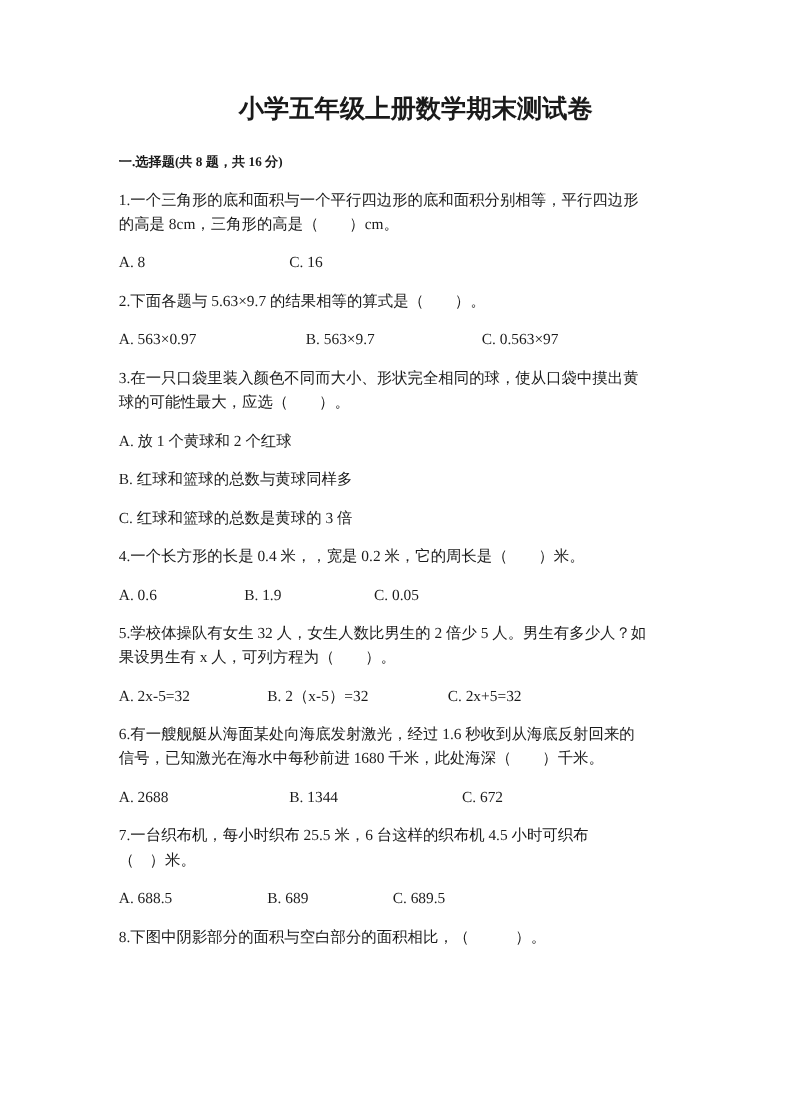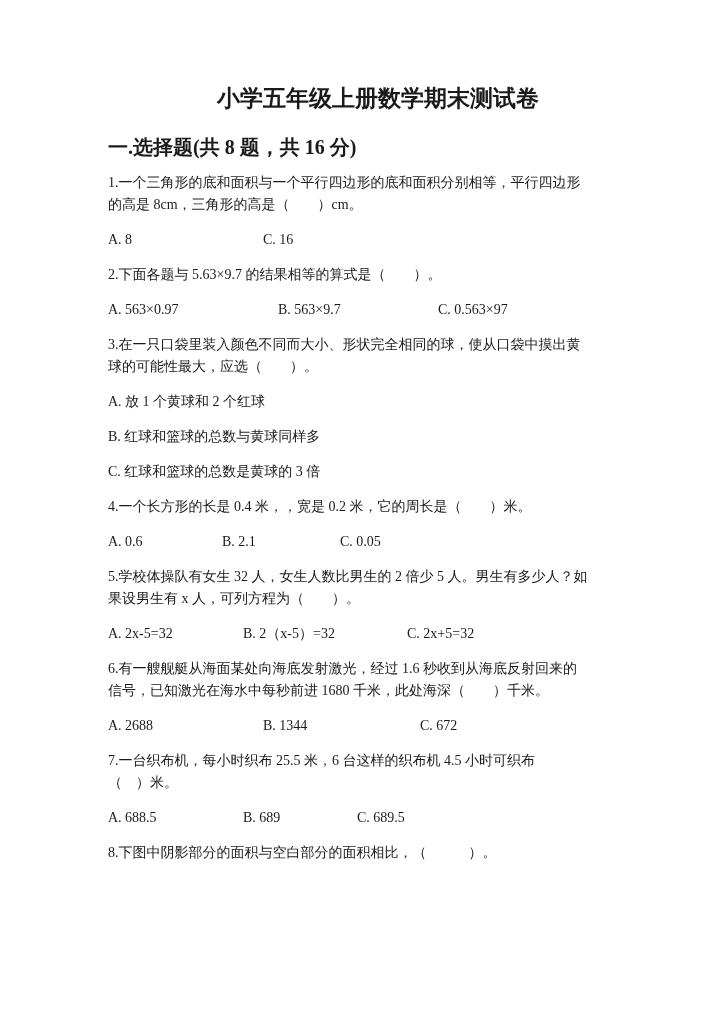--- a/index.html
+++ b/index.html
@@ -22,21 +22,21 @@
     background: #ffffff;
   }
   .title {
     font-size: 23px;
     font-weight: bold;
     text-align: center;
     line-height: 30px;
     margin: 0 0 22px 0;
   }
   .section {
-    font-size: 20px;
+    font-size: 12px;
     font-weight: bold;
     line-height: 22px;
     margin: 0 0 14px 0;
   }
   .qtext {
     font-size: 14px;
     line-height: 22px;
     margin: 0 0 13px 0;
     white-space: pre-wrap;
     max-width: 512px;
@@ -88,21 +88,21 @@
 球的可能性最大，应选（　　）。</p>
     <p class="qtext opt-line">A. 放 1 个黄球和 2 个红球</p>
     <p class="qtext opt-line">B. 红球和篮球的总数与黄球同样多</p>
     <p class="qtext opt-line">C. 红球和篮球的总数是黄球的 3 倍</p>
   </section>
 
   <section>
     <p class="qtext">4.一个长方形的长是 0.4 米，，宽是 0.2 米，它的周长是（　　）米。</p>
     <p class="opts">
       <span class="opt" style="width:114px">A. 0.6</span>
-      <span class="opt" style="width:118px">B. 2.1</span>
+      <span class="opt" style="width:118px">B. 1.9</span>
       <span class="opt">C. 0.05</span>
     </p>
   </section>
 
   <section>
     <p class="qtext">5.学校体操队有女生 32 人，女生人数比男生的 2 倍少 5 人。男生有多少人？如
 果设男生有 x 人，可列方程为（　　）。</p>
     <p class="opts">
       <span class="opt" style="width:135px">A. 2x-5=32</span>
       <span class="opt" style="width:164px">B. 2（x-5）=32</span>

